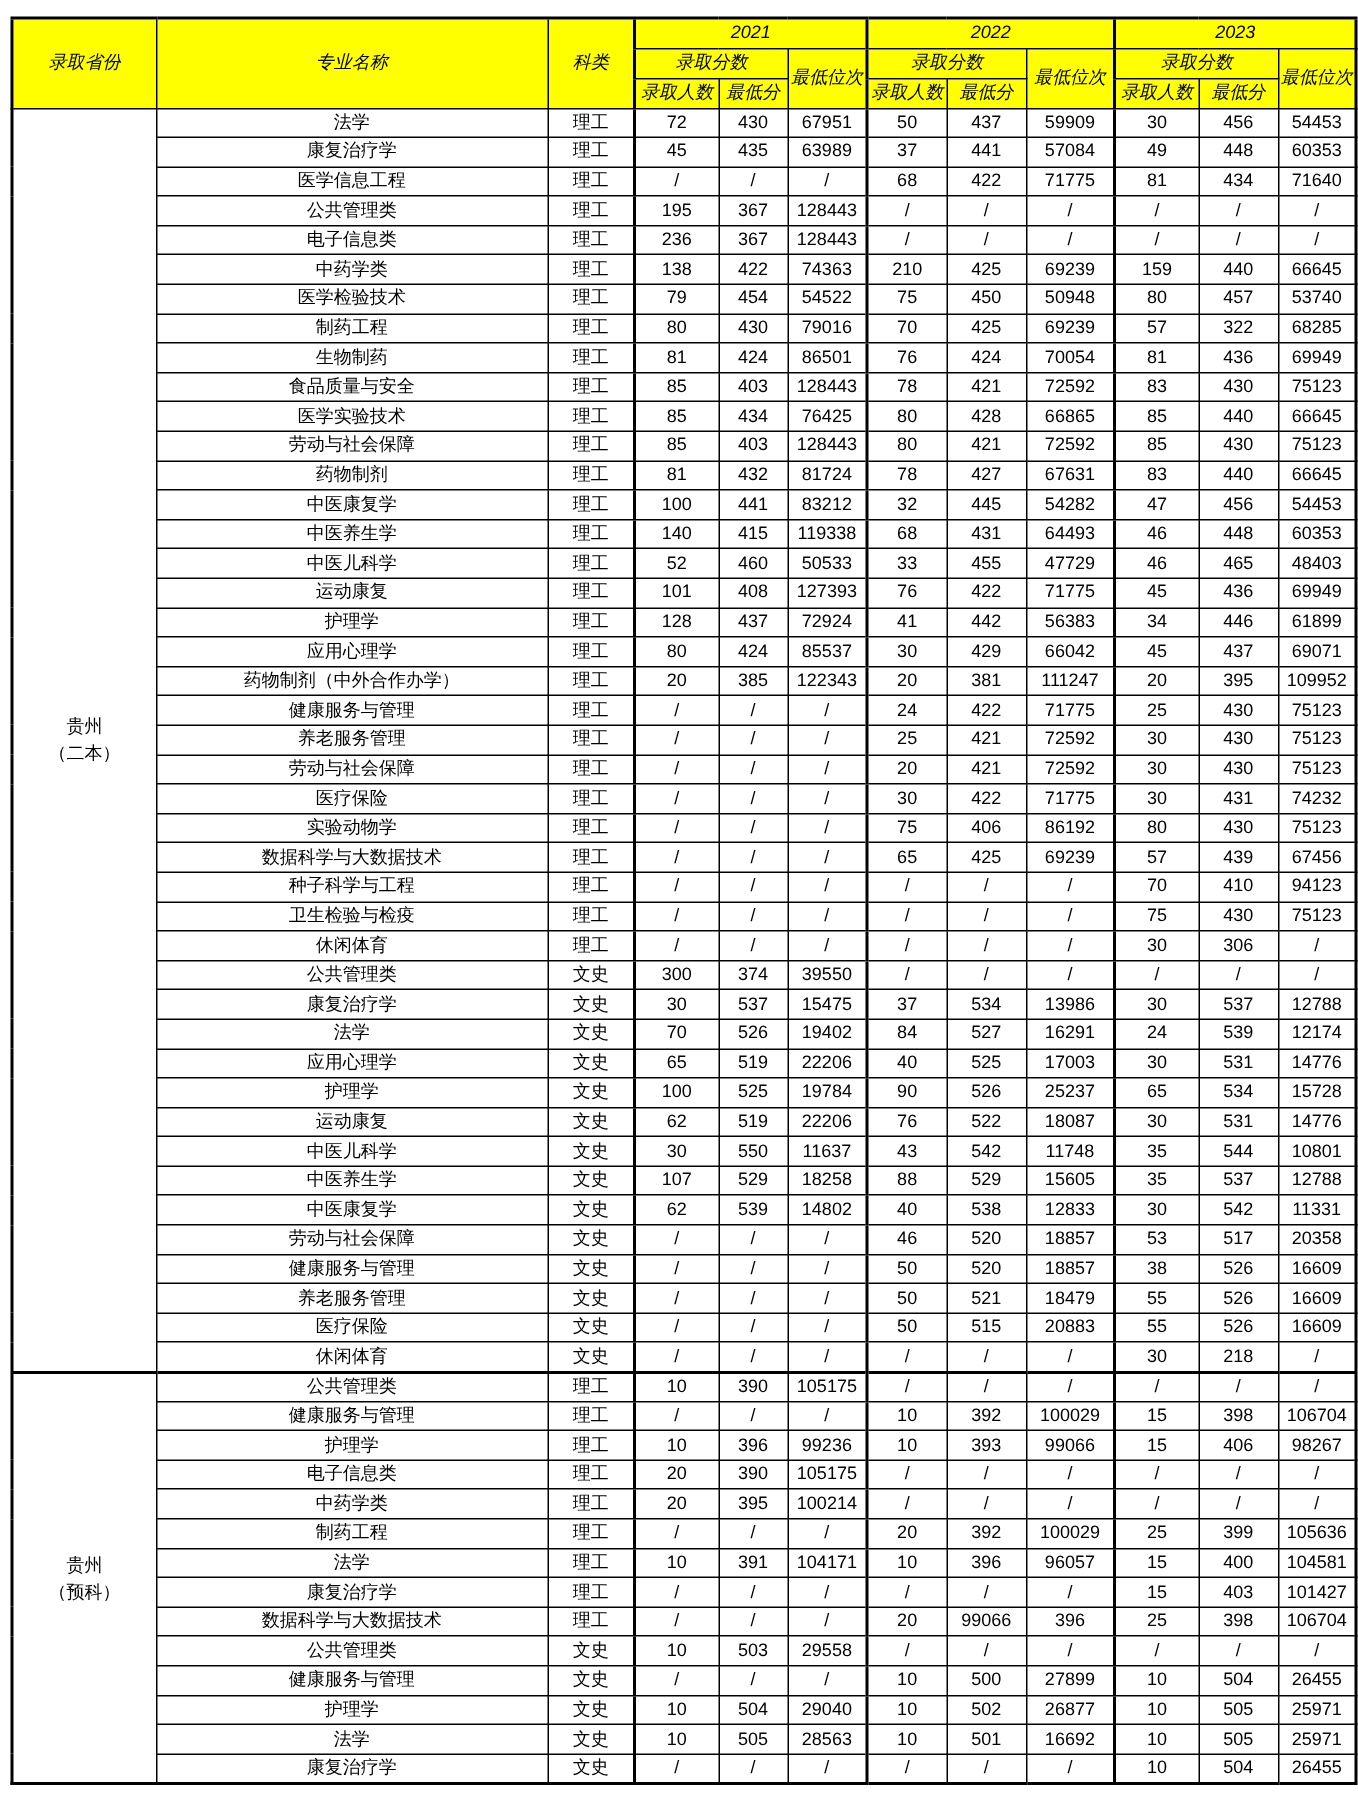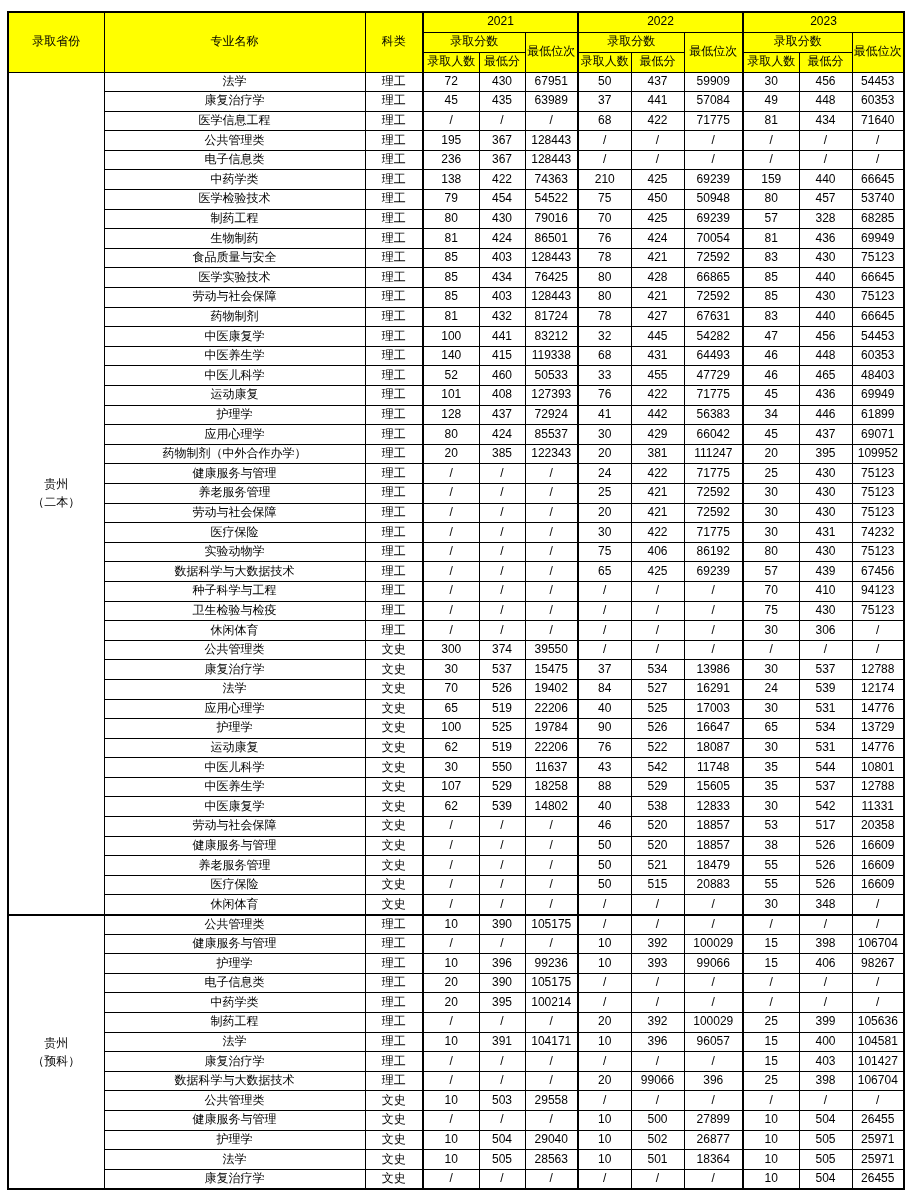--- a/index.html
+++ b/index.html
@@ -25,20 +25,21 @@
     padding: 0;
     font-size: 12px;
     font-weight: normal;
     overflow: hidden;
     white-space: nowrap;
     line-height: 1.15;
   }
   .score-table thead th {
     background: #ffff00;
     height: 20px;
+    font-style: italic;
   }
   .score-table tbody td {
     height: 19.6px;
     background: #ffffff;
   }
   .score-table td.province-cell {
     white-space: pre-line;
     line-height: 1.5;
   }
   .grp-l { border-left-width: 2px !important; }
@@ -188,21 +189,21 @@
         <tr>
           <td>制药工程</td>
           <td>理工</td>
           <td class="grp-l">80</td>
           <td>430</td>
           <td>79016</td>
           <td class="grp-l">70</td>
           <td>425</td>
           <td>69239</td>
           <td class="grp-l">57</td>
-          <td>328</td>
+          <td>322</td>
           <td>68285</td>
         </tr>
         <tr>
           <td>生物制药</td>
           <td>理工</td>
           <td class="grp-l">81</td>
           <td>424</td>
           <td>86501</td>
           <td class="grp-l">76</td>
           <td>424</td>
@@ -524,24 +525,24 @@
           <td>14776</td>
         </tr>
         <tr>
           <td>护理学</td>
           <td>文史</td>
           <td class="grp-l">100</td>
           <td>525</td>
           <td>19784</td>
           <td class="grp-l">90</td>
           <td>526</td>
-          <td>16647</td>
+          <td>25237</td>
           <td class="grp-l">65</td>
           <td>534</td>
-          <td>13729</td>
+          <td>15728</td>
         </tr>
         <tr>
           <td>运动康复</td>
           <td>文史</td>
           <td class="grp-l">62</td>
           <td>519</td>
           <td>22206</td>
           <td class="grp-l">76</td>
           <td>522</td>
           <td>18087</td>
@@ -643,21 +644,21 @@
         <tr>
           <td>休闲体育</td>
           <td>文史</td>
           <td class="grp-l">/</td>
           <td>/</td>
           <td>/</td>
           <td class="grp-l">/</td>
           <td>/</td>
           <td>/</td>
           <td class="grp-l">30</td>
-          <td>348</td>
+          <td>218</td>
           <td>/</td>
         </tr>
         <tr class="group-start">
           <td rowspan="14" class="province-cell">贵州
 （预科）</td>
           <td>公共管理类</td>
           <td>理工</td>
           <td class="grp-l">10</td>
           <td>390</td>
           <td>105175</td>
@@ -812,21 +813,21 @@
           <td>25971</td>
         </tr>
         <tr>
           <td>法学</td>
           <td>文史</td>
           <td class="grp-l">10</td>
           <td>505</td>
           <td>28563</td>
           <td class="grp-l">10</td>
           <td>501</td>
-          <td>18364</td>
+          <td>16692</td>
           <td class="grp-l">10</td>
           <td>505</td>
           <td>25971</td>
         </tr>
         <tr>
           <td>康复治疗学</td>
           <td>文史</td>
           <td class="grp-l">/</td>
           <td>/</td>
           <td>/</td>

